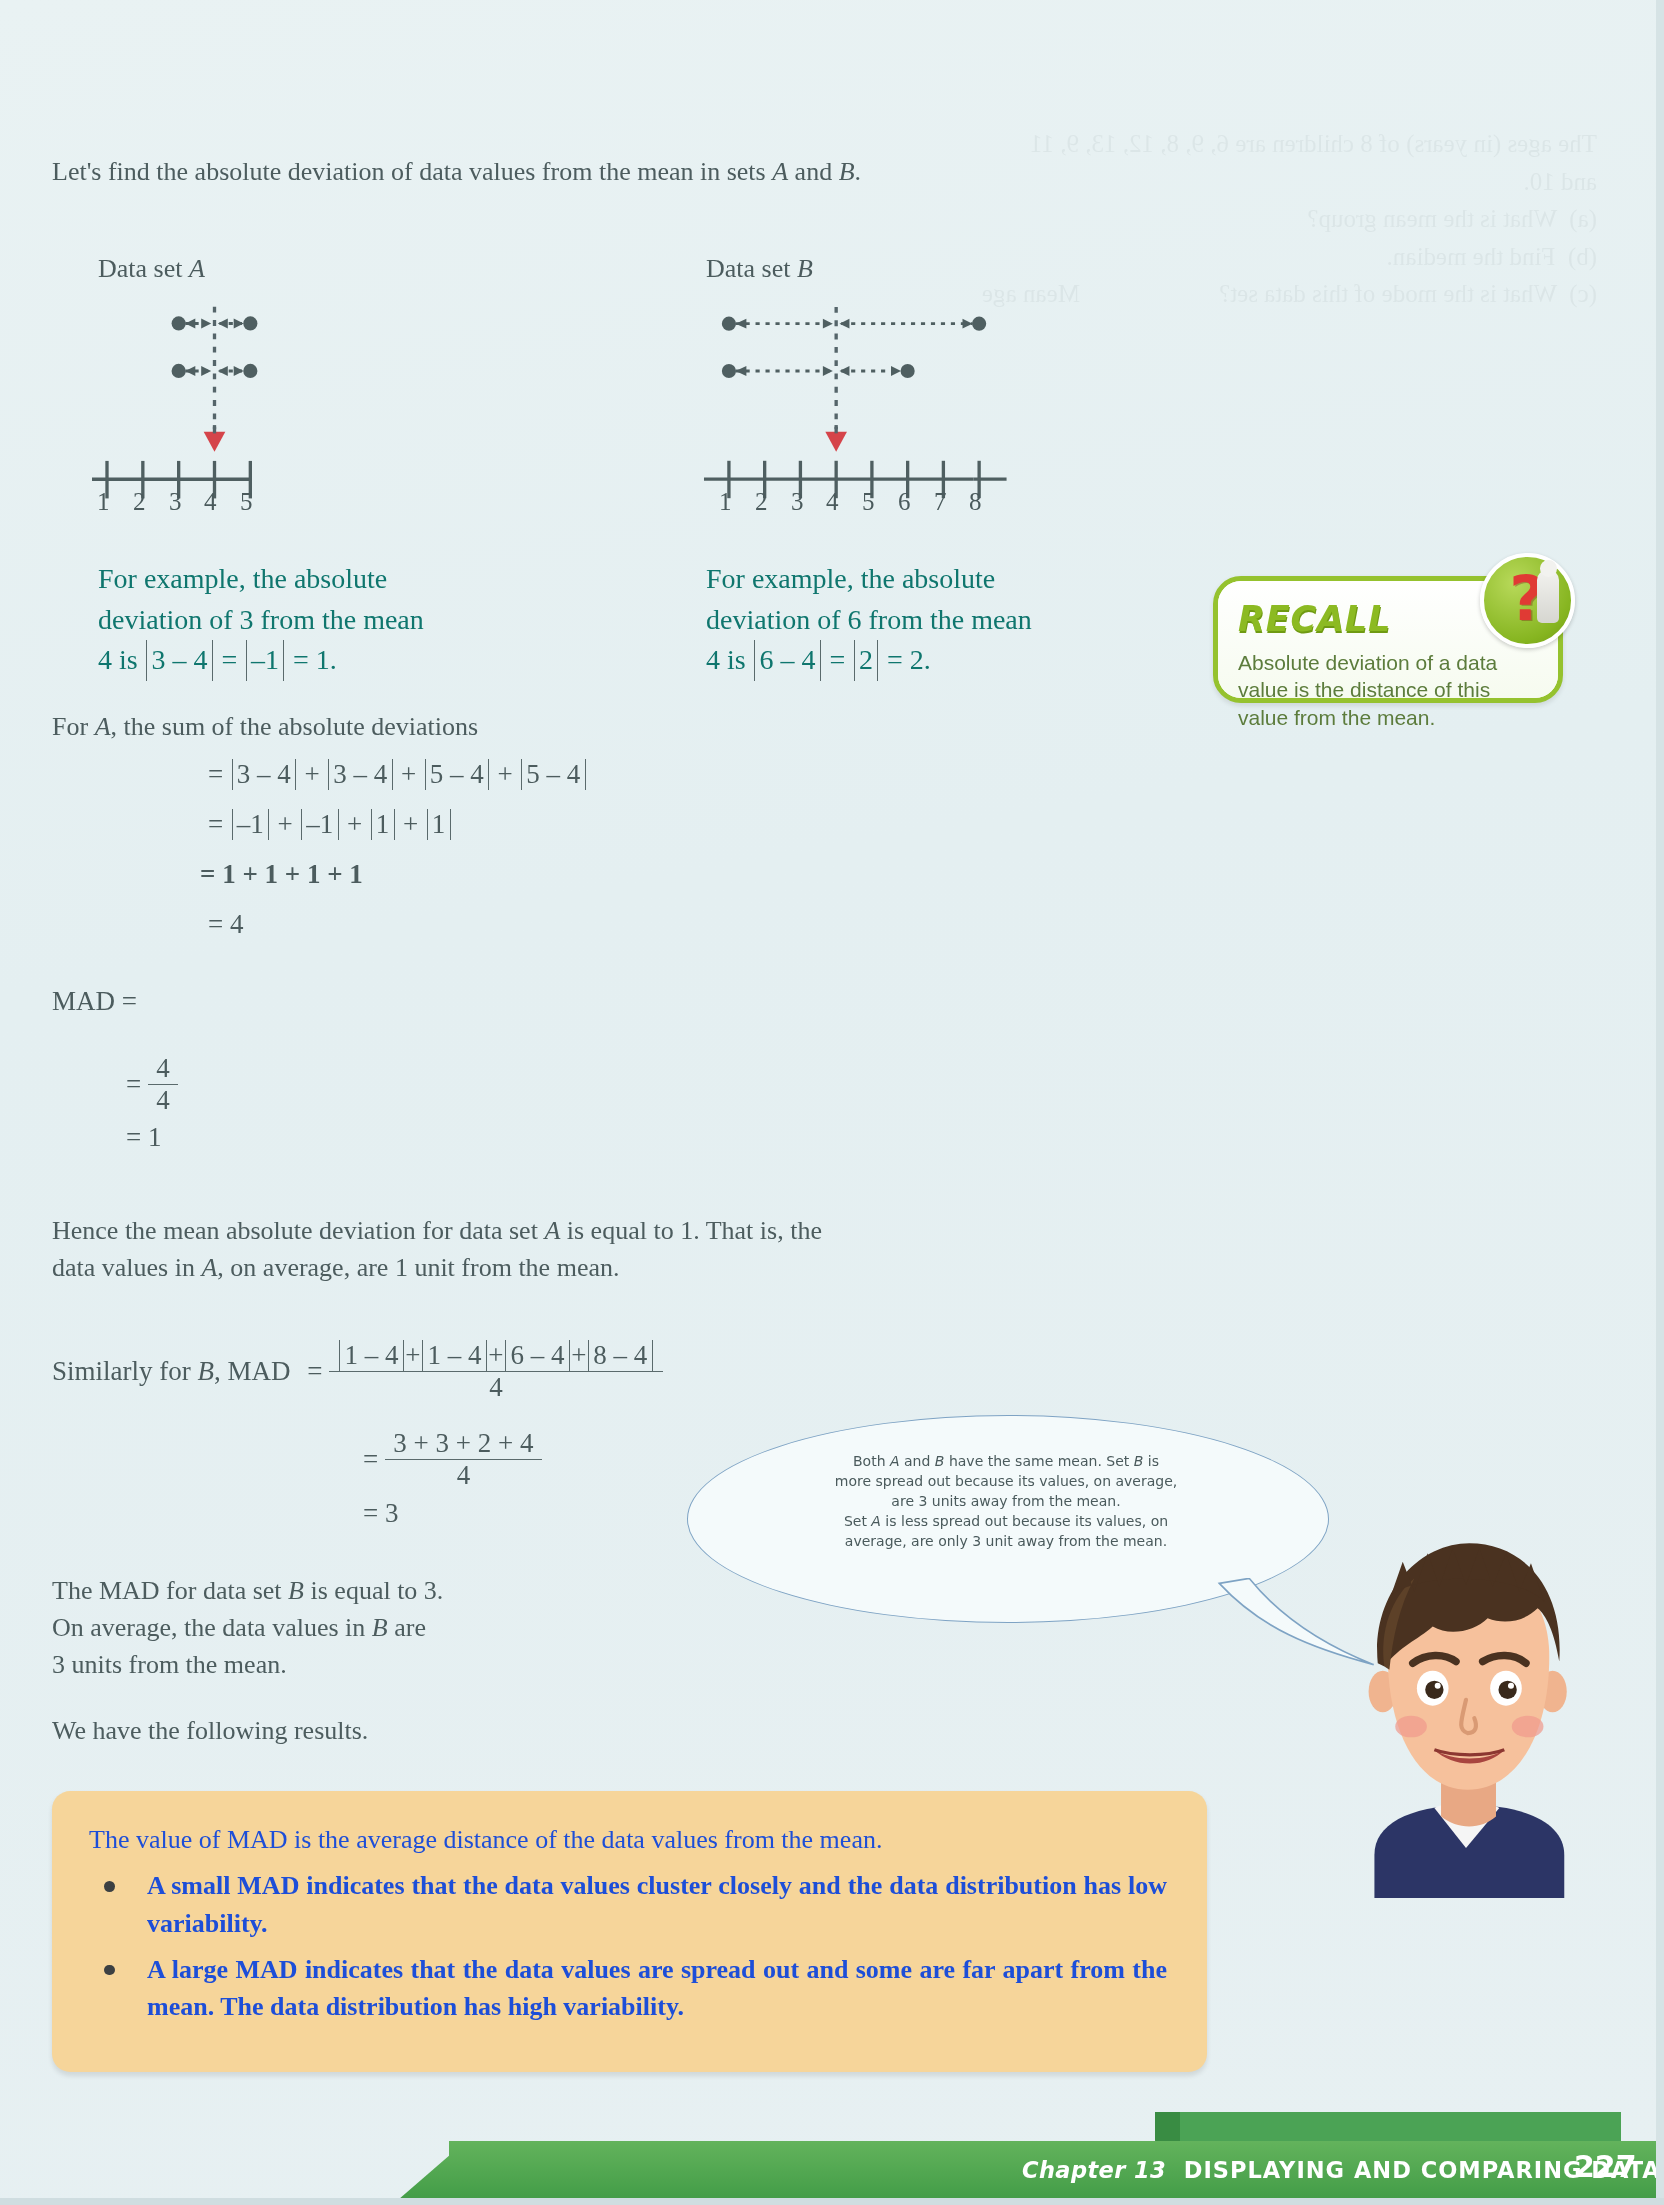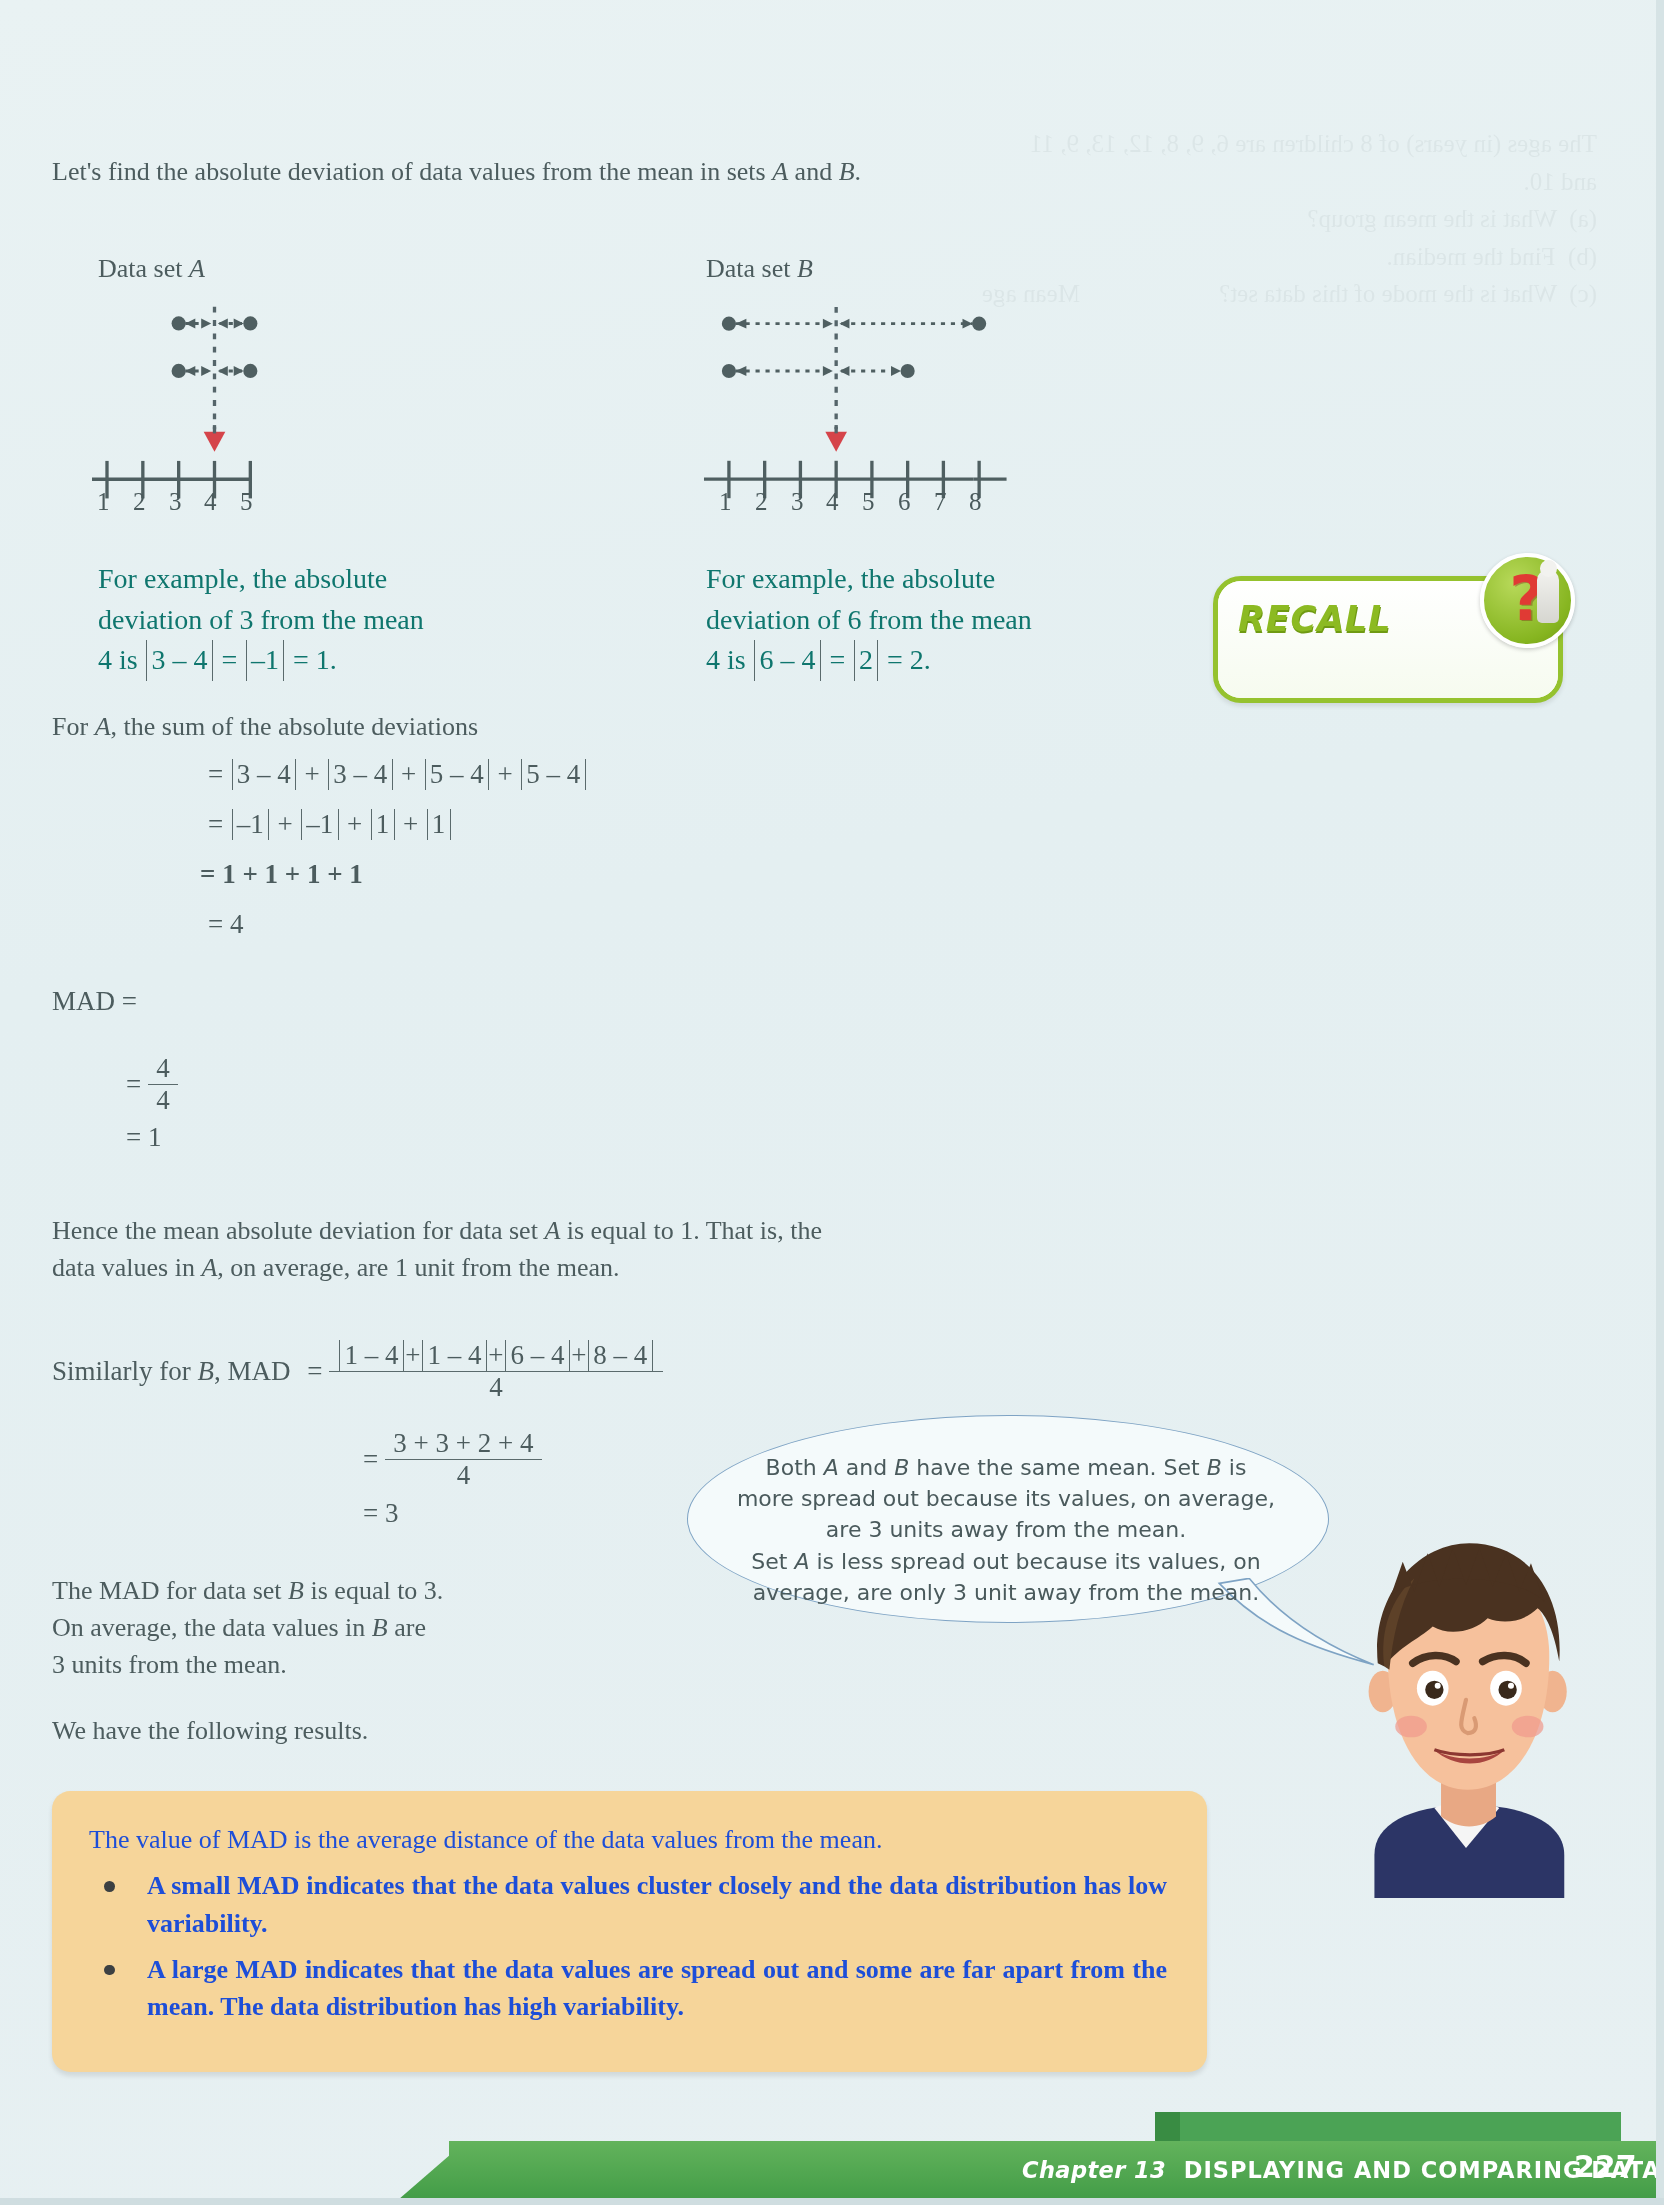--- a/index.html
+++ b/index.html
@@ -138,21 +138,21 @@
   #bubble .oval{
     position:absolute;inset:0;
     background:#f4fafb;
     border:1.7px solid #7ea3c4;
     border-radius:50% / 50%;
   }
   #bubble .btxt{
     position:absolute;left:39px;right:43px;top:37px;
     text-align:center;
     font-family:"DejaVu Sans",sans-serif;
-    font-size:22px;line-height:1.42;color:#4a5a5c;
+    font-size:14px;line-height:1.42;color:#4a5a5c;
   }
   #bubble .tail{
     position:absolute;left:524px;top:163px;width:166px;height:92px;
   }
 
   
   #boy{position:absolute;left:1341px;top:1515px;width:275px;height:383px;}
 
   
   #footer{position:absolute;left:0;top:2079px;width:1664px;height:126px;}
@@ -324,20 +324,21 @@
     <div>
       <span>4 is </span><span class="abs">6 – 4</span><span> = </span><span class="abs">2</span><span> = 2.</span>
     </div>
   </div>
 
   <div id="recall">
     <div class="shell">
       <div class="inner"></div>
     </div>
     <div class="title">RECALL</div>
+    <div class="txt">Absolute deviation of a data value is the distance of this value from the mean.</div>
     <div class="badge">
       <div class="qmark">?</div>
       <div class="figure"></div>
     </div>
   </div>
 
   <div id="forA">
     <span>For </span><span class="it">A</span><span>,  the sum of the absolute deviations</span>
   </div>
 

